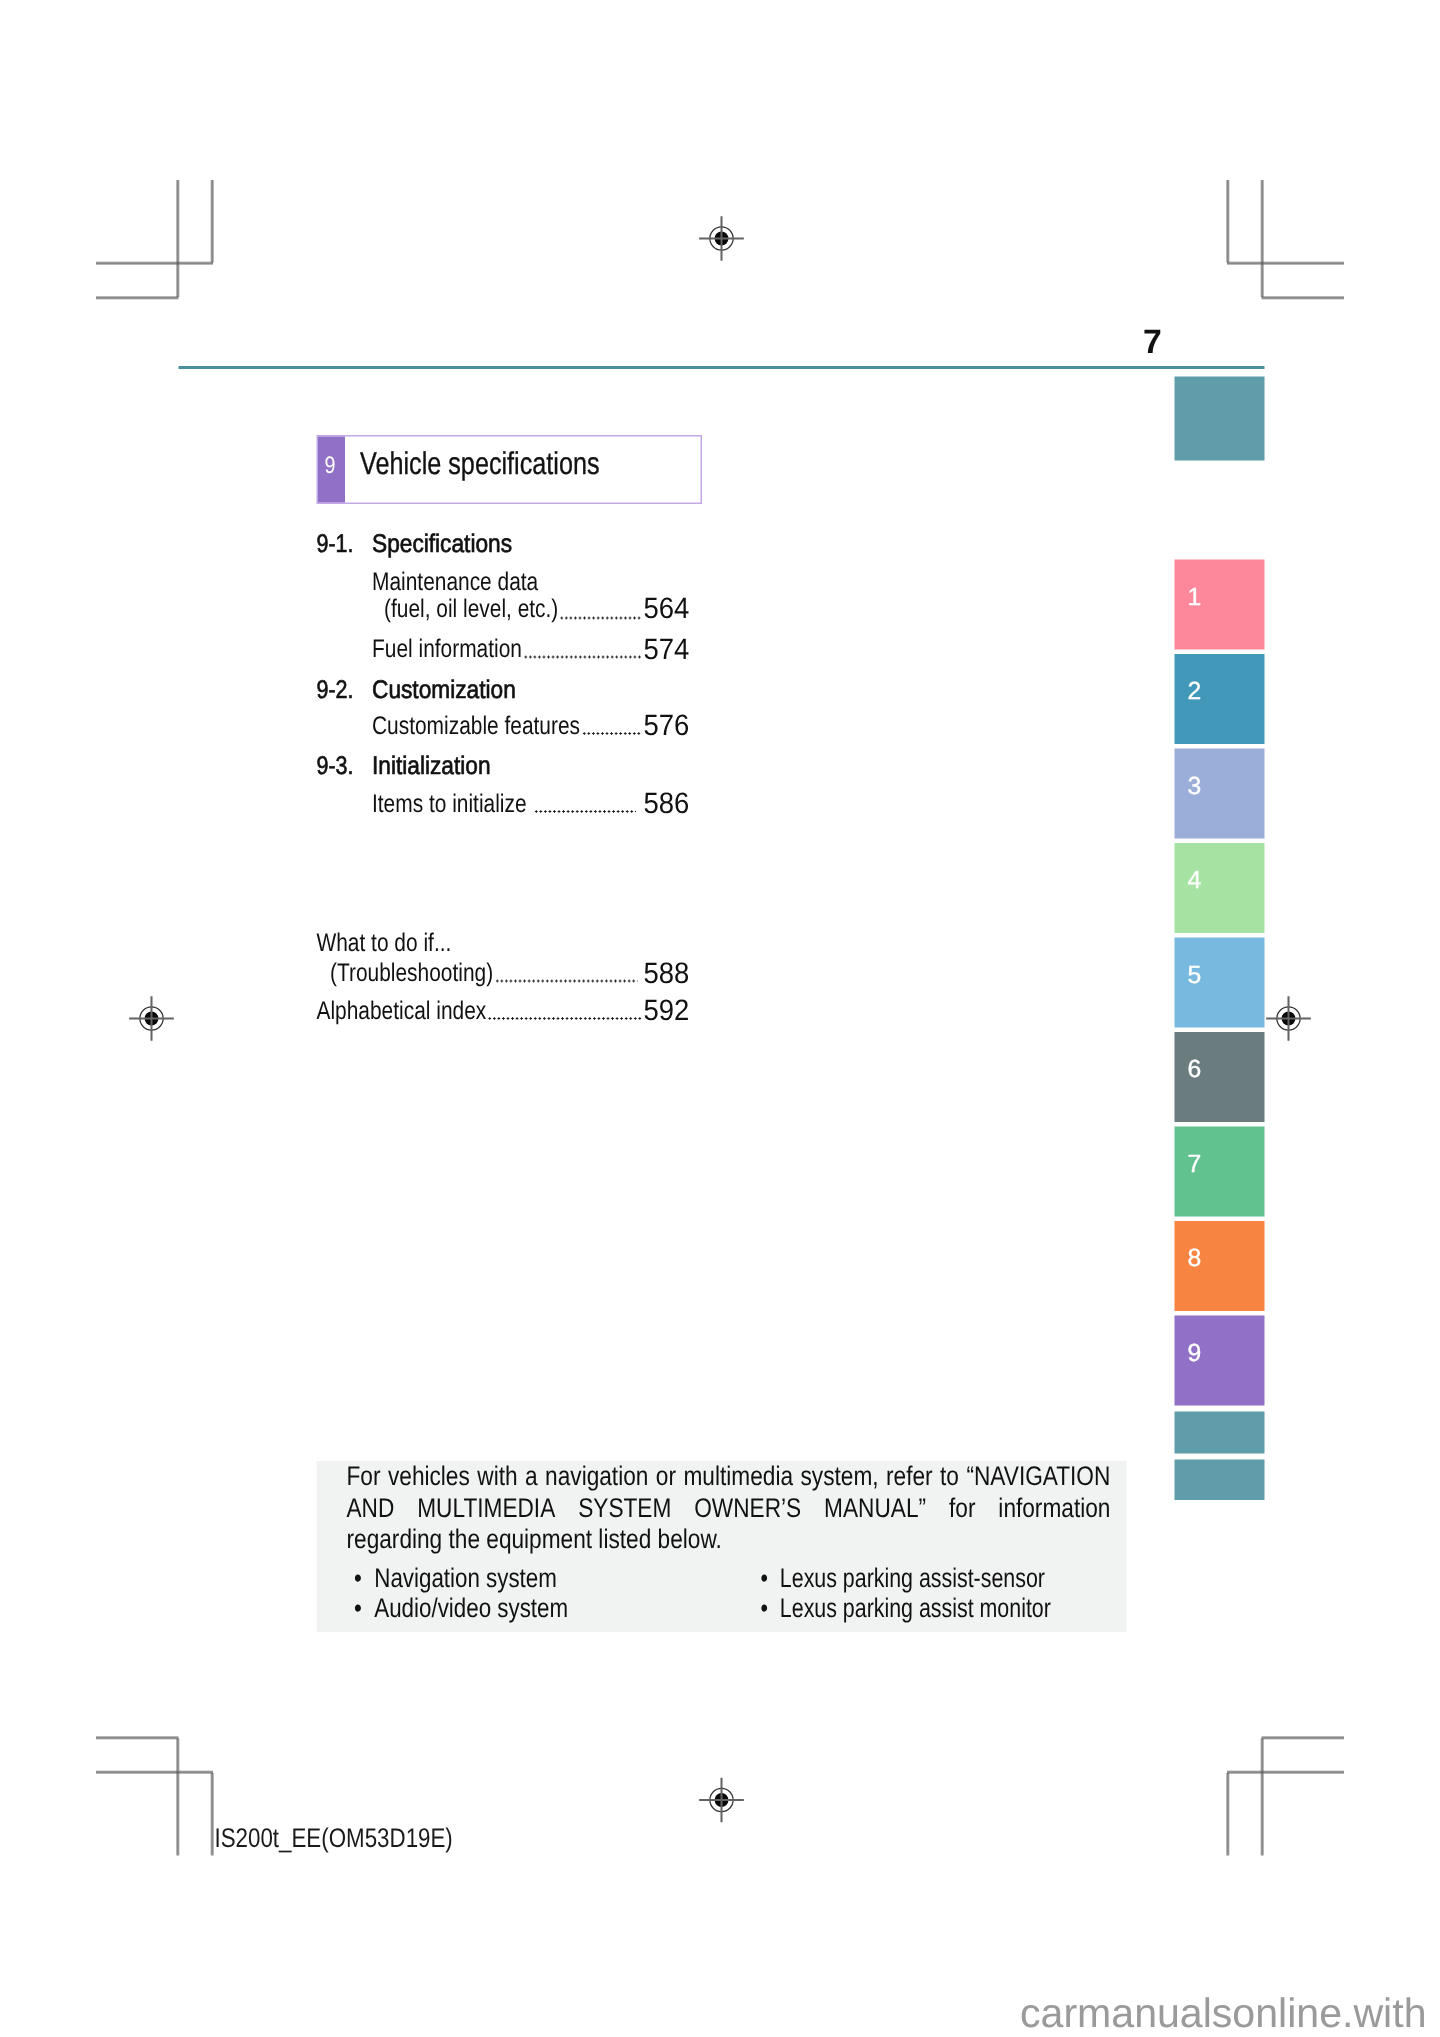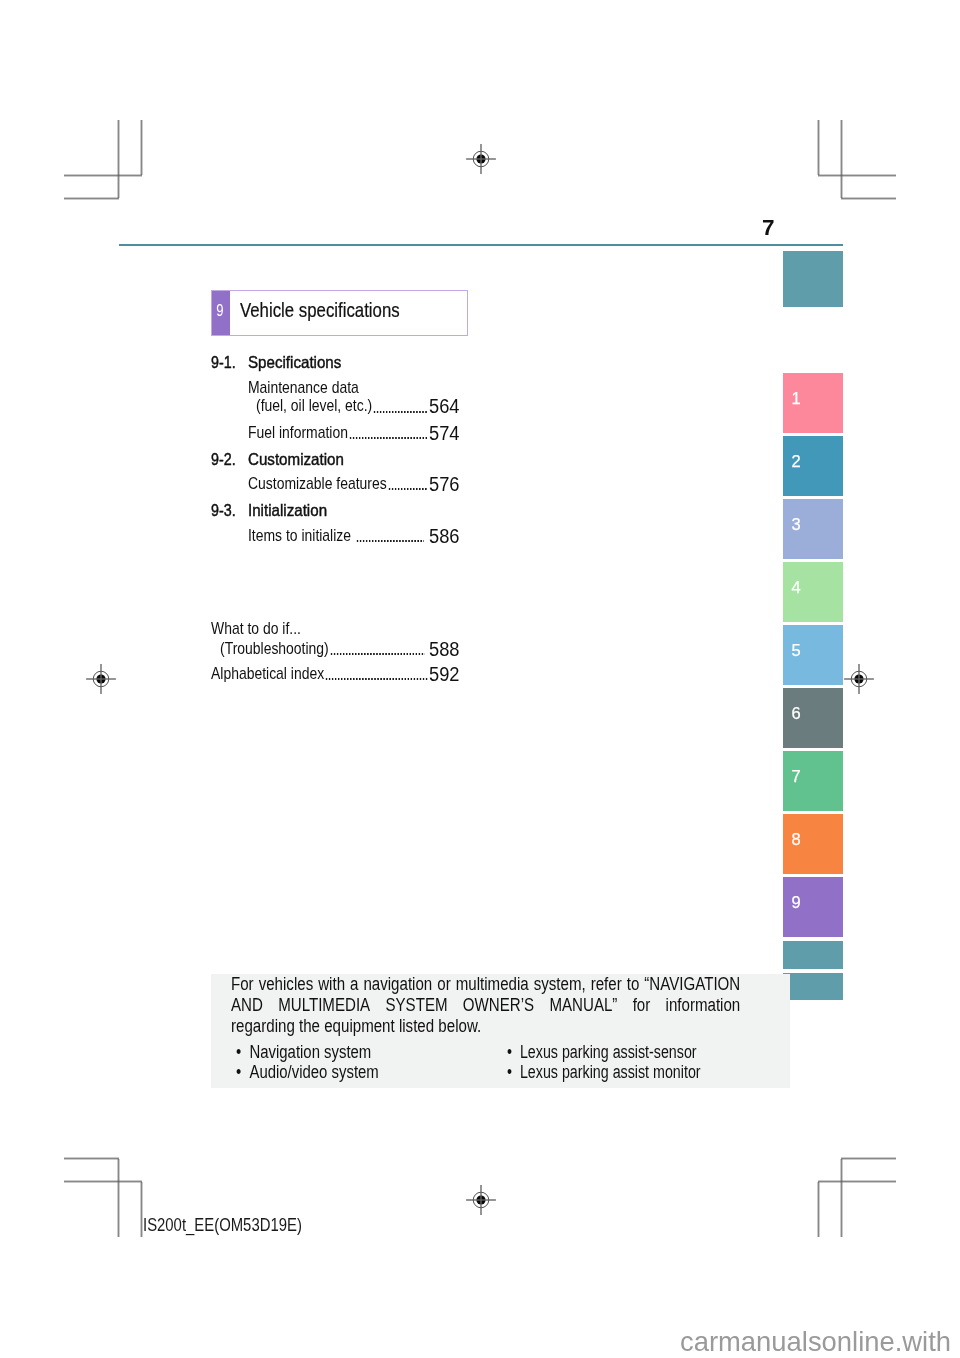--- a/index.html
+++ b/index.html
@@ -46,21 +46,21 @@
   .tocrow{position:absolute;left:0;right:0;height:0;}
   .tocrow .etext{position:absolute;font-size:17px;color:#111;white-space:nowrap;line-height:1;
                  transform:scaleX(0.82);transform-origin:left top;}
   .tocrow .edots{position:absolute;height:2px;
      background-image:radial-gradient(ellipse 1.05px 1.05px at 50% 50%, #1b1b1b 62%, rgba(0,0,0,0) 80%);
      background-size:3.04px 2px;background-position:left center;background-repeat:repeat-x;}
   .tocrow .epage{position:absolute;font-size:19.7px;color:#111;white-space:nowrap;line-height:1;
                  transform:scaleX(0.93);transform-origin:left top;}
 
   
-  .notice{position:absolute;left:211px;top:974px;width:540px;height:114px;background:#f1f2f2;padding-left:39px;}
+  .notice{position:absolute;left:211px;top:974px;width:540px;height:114px;background:#f1f2f2;}
   .paraWrap{position:absolute;left:20.2px;top:0px;width:607px;font-size:18px;line-height:21px;
             color:#111;text-align:justify;transform:scaleX(0.839);transform-origin:left top;}
   .paraWrap .pl{display:block;white-space:nowrap;}
   .paraWrap .pl.just{display:flex;justify-content:space-between;}
   .notice .nrow{position:absolute;font-size:18px;color:#111;white-space:nowrap;line-height:1;
                 transform:scaleX(0.81);transform-origin:left top;}
   .notice .nrow .nb{position:absolute;left:0;top:0;font-size:18px;}
   .notice .nrow .nt{position:absolute;left:16.3px;top:0;}
 
   .watermark{position:absolute;left:680px;top:1327.5px;font-size:27.4px;color:#9a9a9a;line-height:1;

